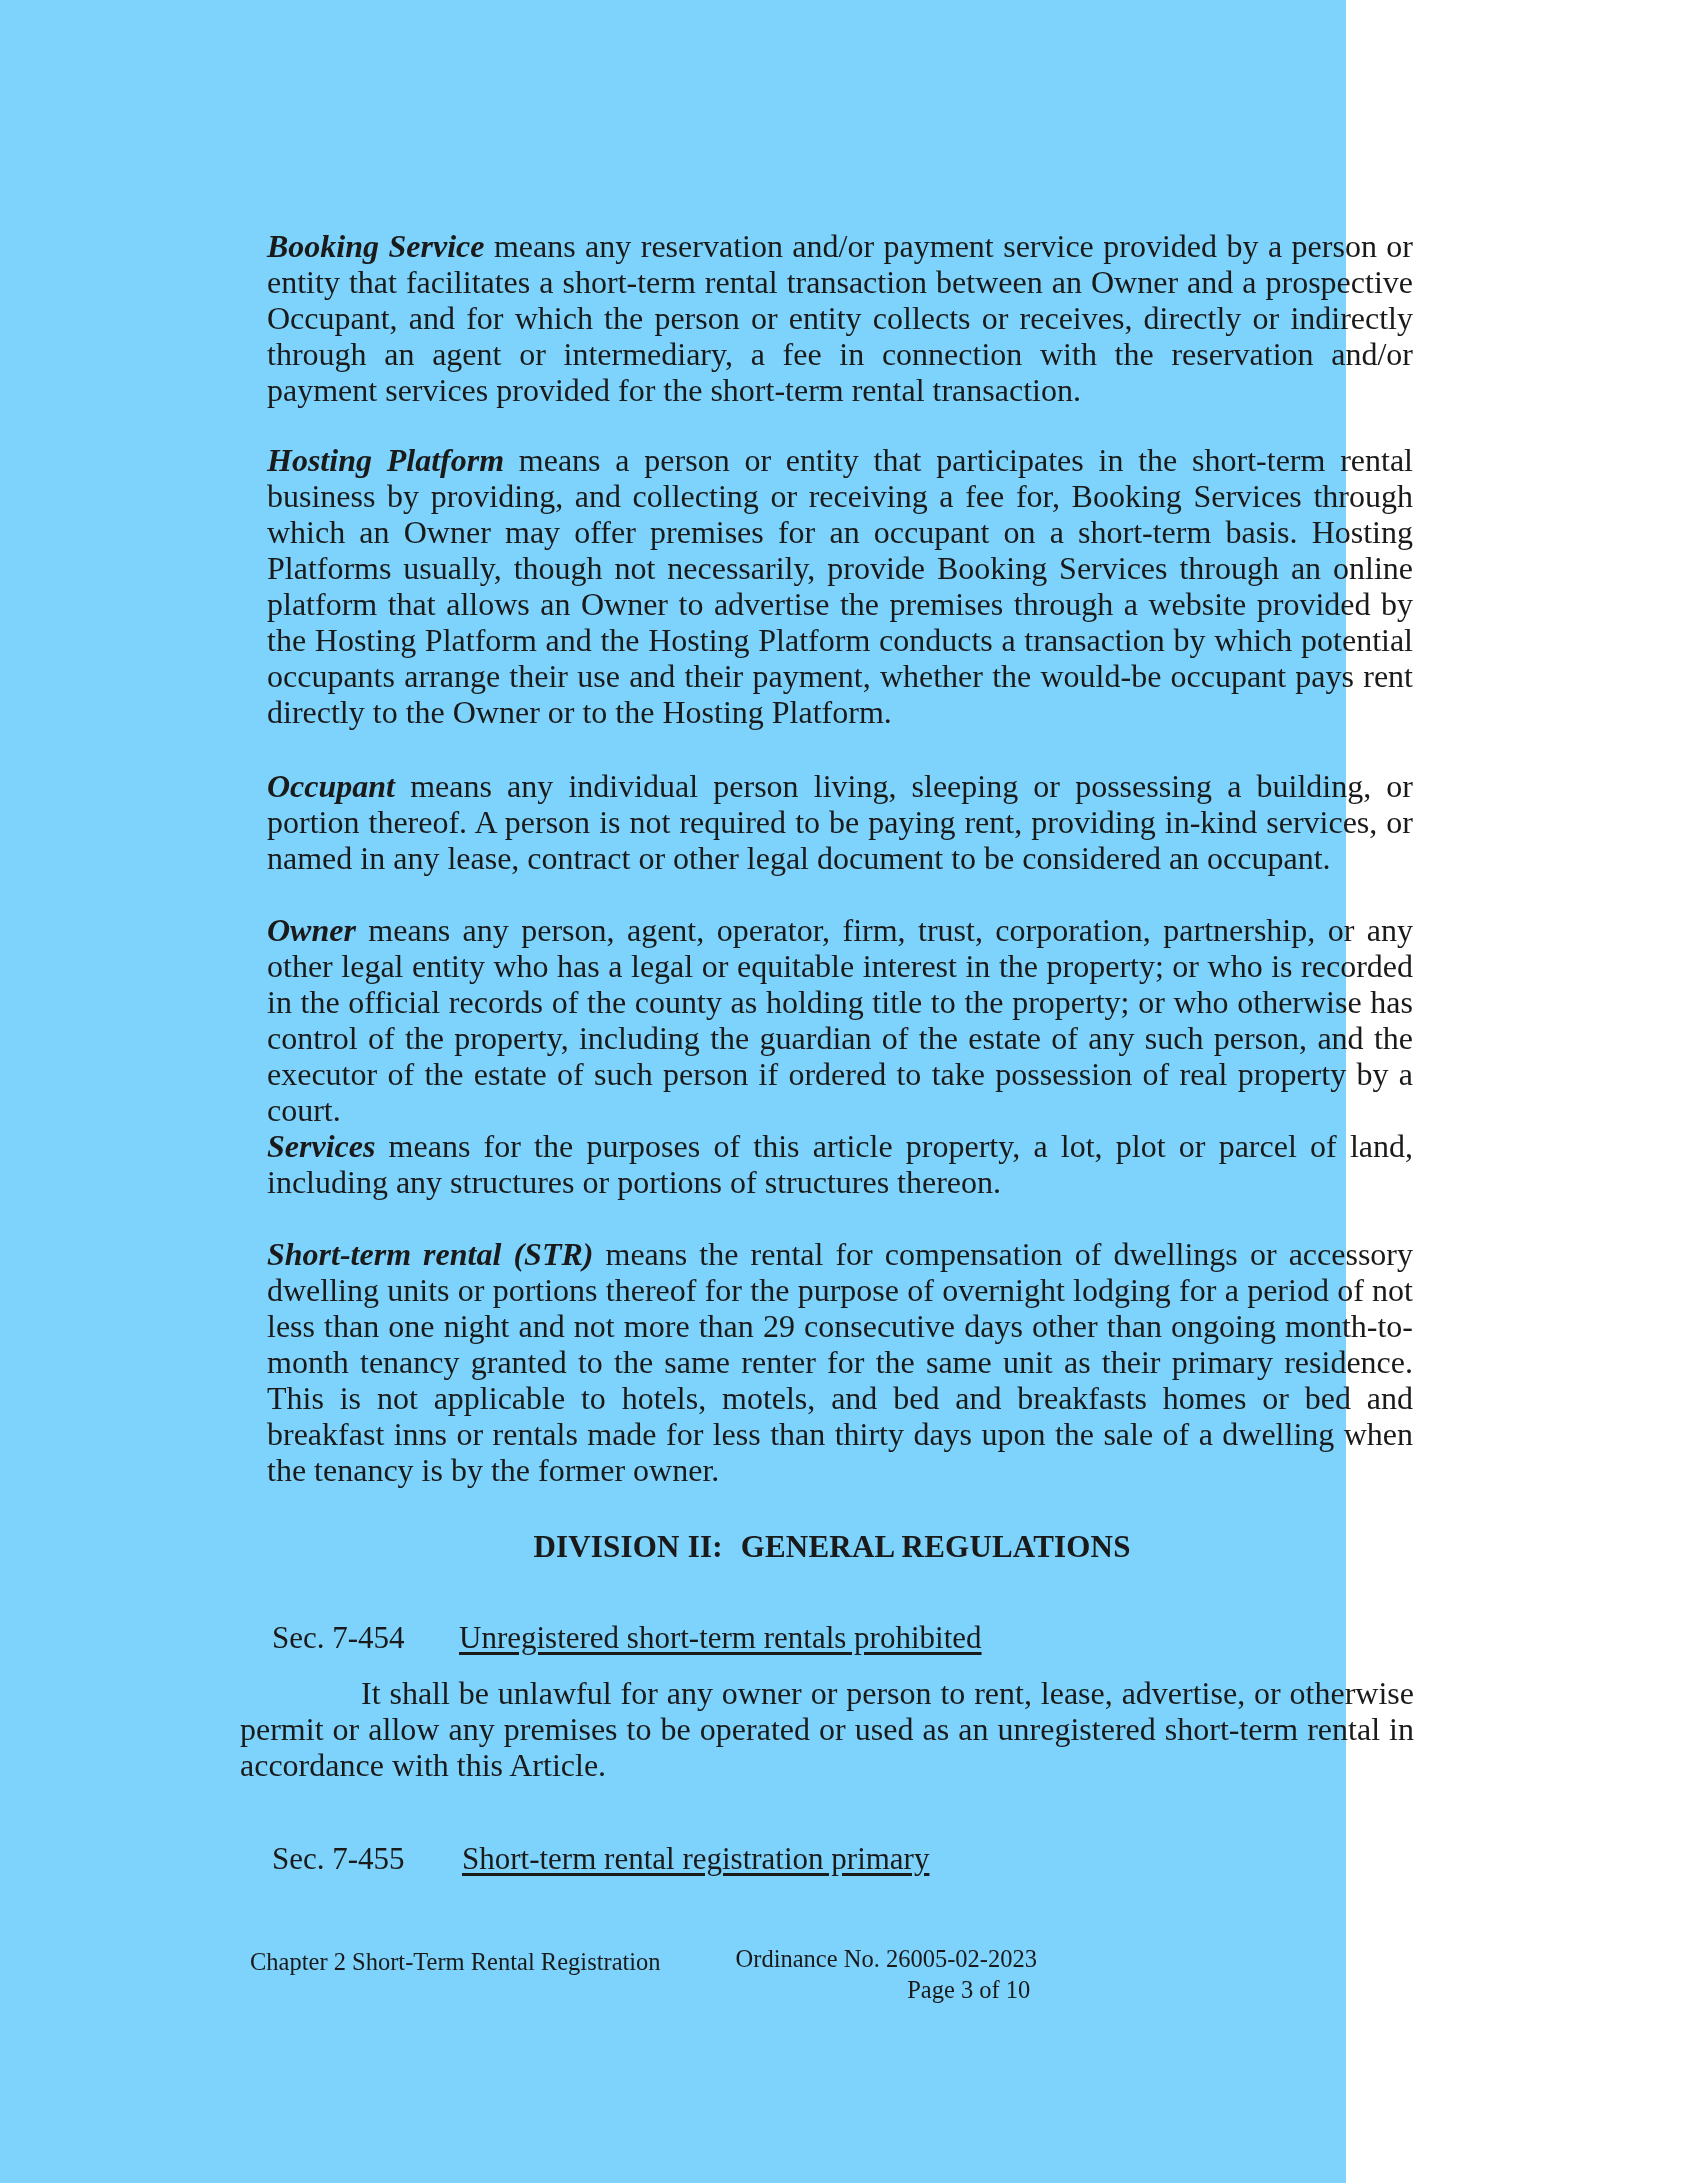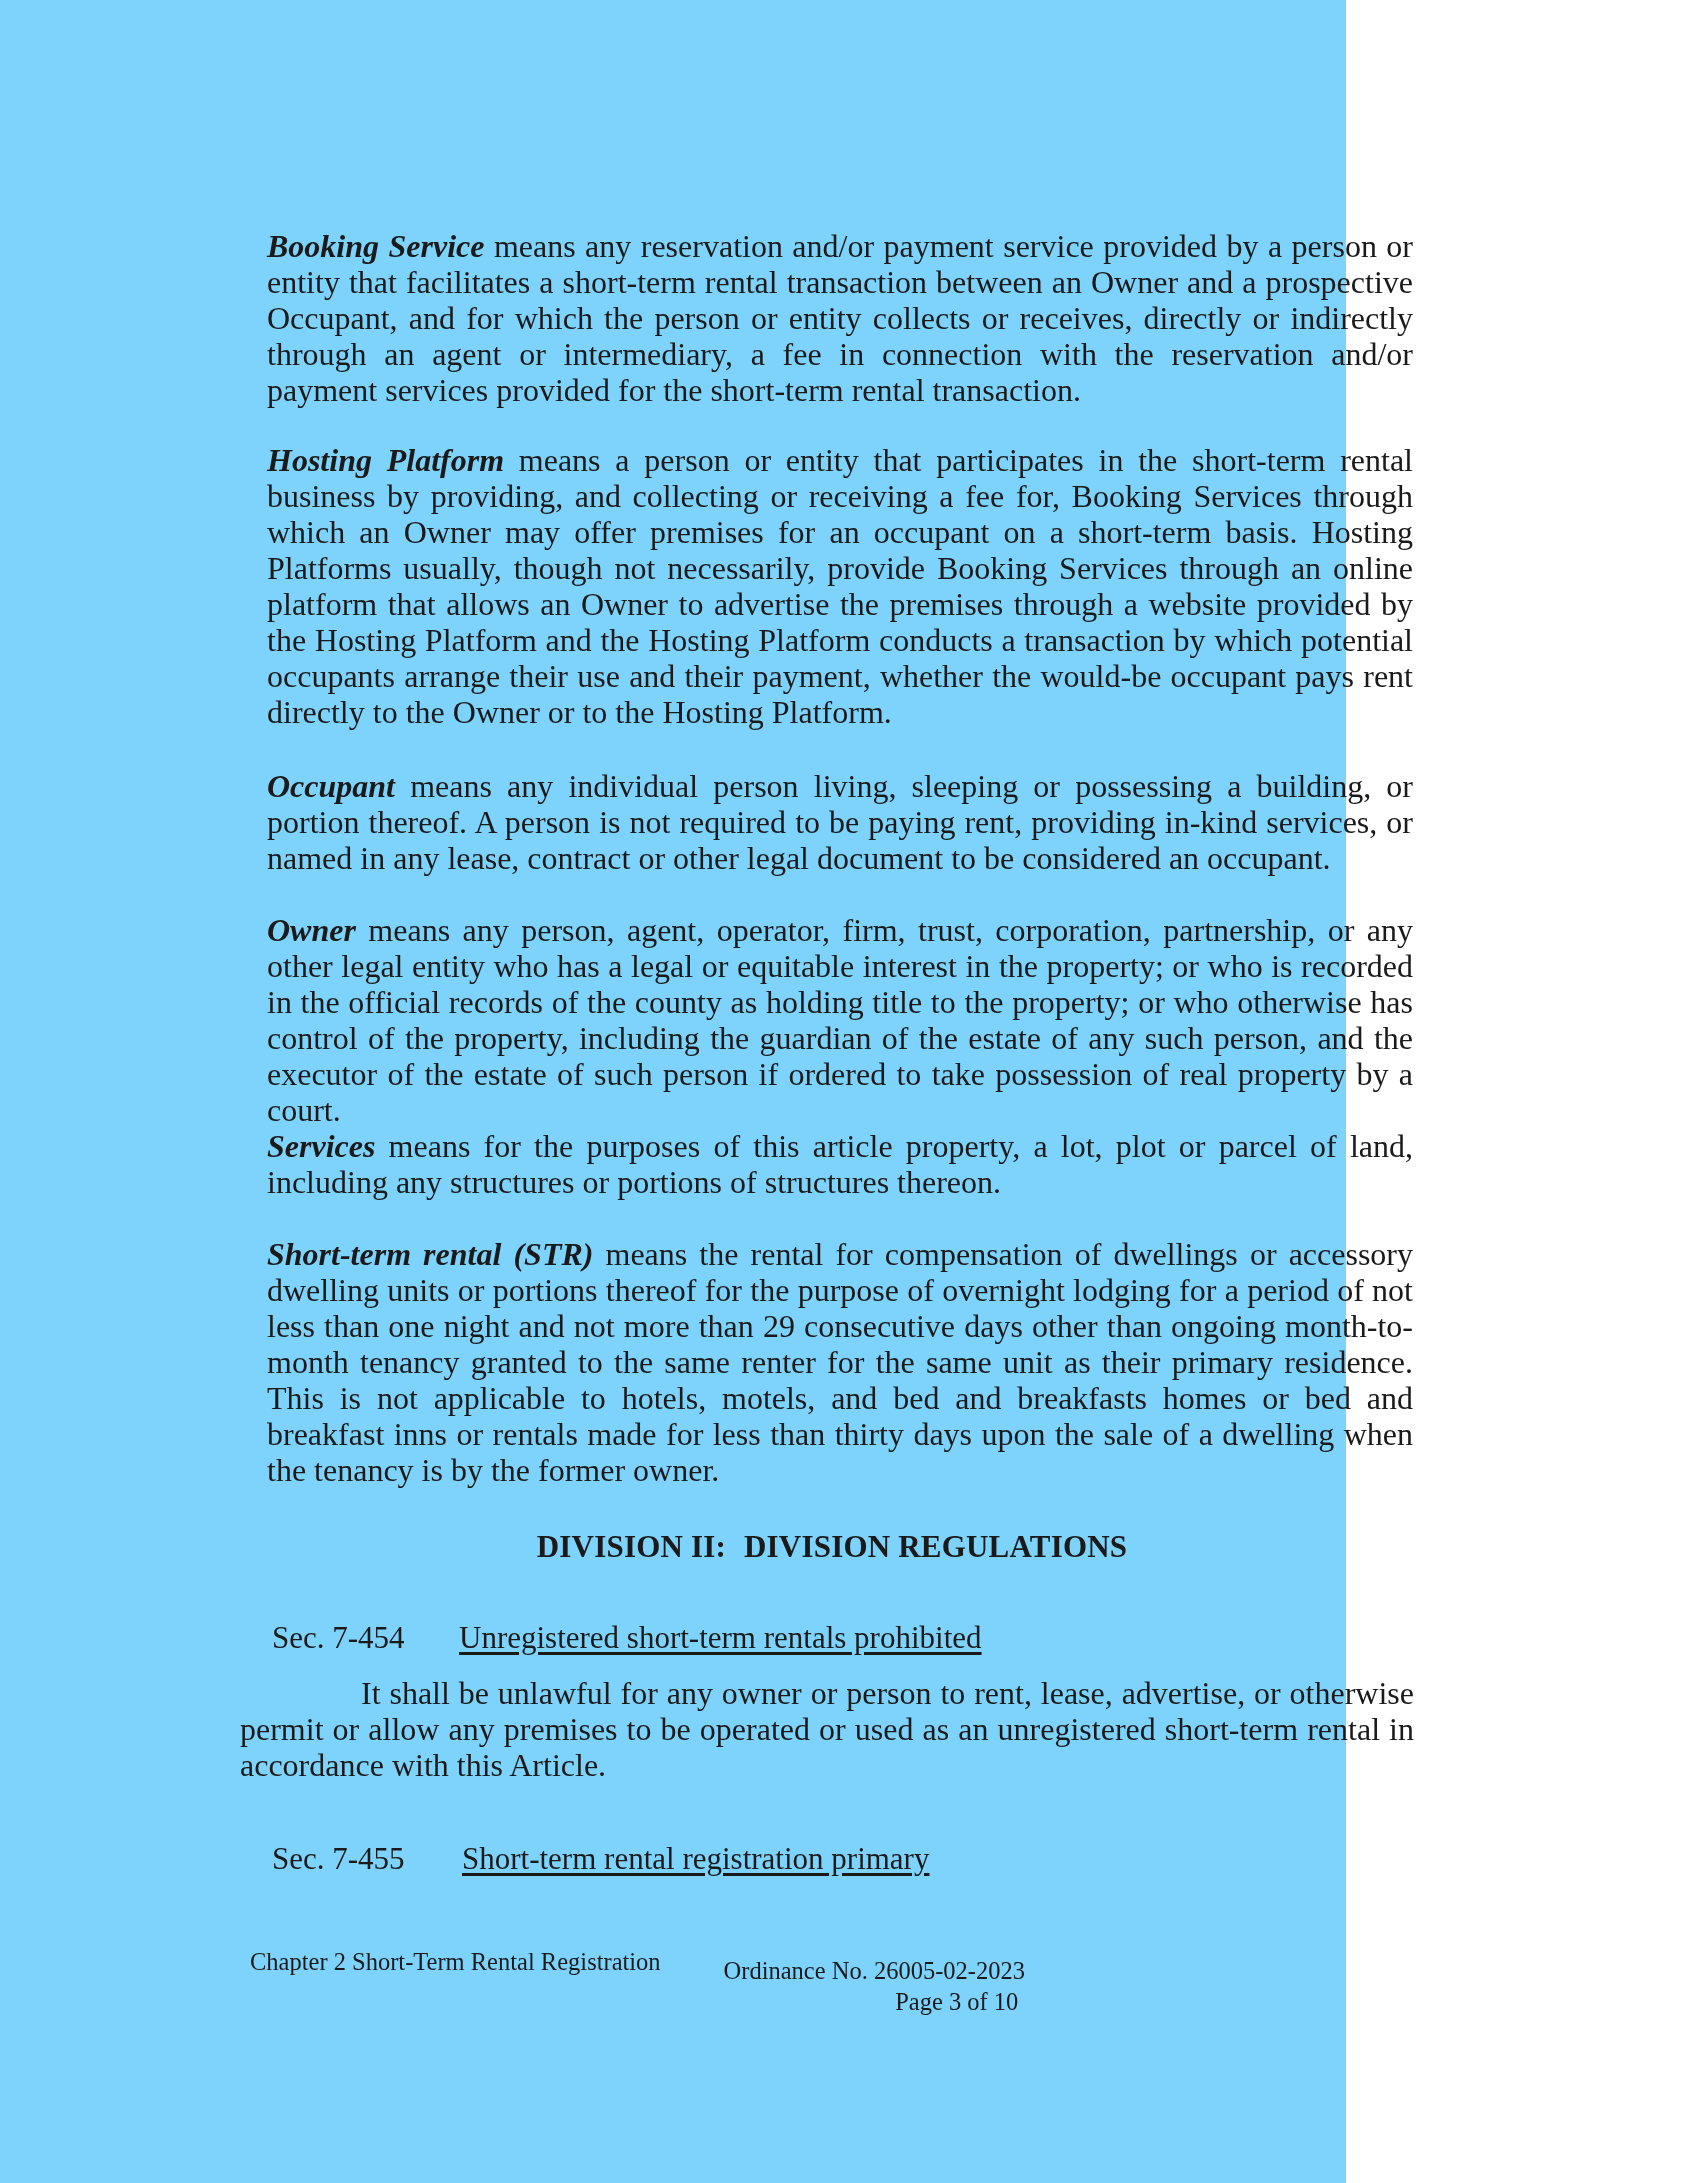--- a/index.html
+++ b/index.html
@@ -95,21 +95,21 @@
       margin: 0;
       white-space: nowrap;
     }
     .footer-right {
       position: absolute;
       right: 305px;
       top: 1939px;
       font-size: 24.5px;
       line-height: 31px;
       text-align: right;
-      margin: 16px;
+      margin: 4px;
       white-space: nowrap;
     }
     .footer-right div { display: block; }
     .footer-right .page-num { padding-right: 6.7px; }
   </style>
 </head>
 <body>
 
 <div class="page">
 
@@ -118,21 +118,21 @@
   <p class="def" id="def-hosting"><span class="term">Hosting Platform</span><span> means a person or entity that participates in the short-term rental business by providing, and collecting or receiving a fee for, Booking Services through which an Owner may offer premises for an occupant on a short-term basis.  Hosting Platforms usually, though not necessarily, provide Booking Services through an online platform that allows an Owner to advertise the premises through a website provided by the Hosting Platform and the Hosting Platform conducts a transaction by which potential occupants arrange their use and their payment, whether the would-be occupant pays rent directly to the Owner or to the Hosting Platform.</span></p>
 
   <p class="def" id="def-occupant"><span class="term">Occupant</span><span> means any individual person living, sleeping or possessing a building, or portion thereof.  A person is not required to be paying rent, providing in-kind services, or named in any lease, contract or other legal document to be considered an occupant.</span></p>
 
   <p class="def" id="def-owner"><span class="term">Owner</span><span> means any person, agent, operator, firm, trust, corporation, partnership, or any other legal entity who has a legal or equitable interest in the property; or who is recorded in the official records of the county as holding title to the property; or who otherwise has control of the property, including the guardian of the estate of any such person, and the executor of the estate of such person if ordered to take possession of real property by a court.</span></p>
 
   <p class="def" id="def-premises"><span class="term">Services</span><span> means for the purposes of this article property, a lot, plot or parcel of land, including any structures or portions of structures thereon.</span></p>
 
   <p class="def" id="def-str"><span class="term">Short-term rental (STR)</span><span> means the rental for compensation of dwellings or accessory dwelling units or portions thereof for the purpose of overnight lodging for a period of not less than one night and not more than 29 consecutive days other than ongoing month-to-month tenancy granted to the same renter for the same unit as their primary residence. This is not applicable to hotels, motels, and bed and breakfasts homes or bed and breakfast inns or rentals made for less than thirty days upon the sale of a dwelling when the tenancy is by the former owner.</span></p>
 
-  <h2 class="division"><span>DIVISION II:</span><span class="sep"></span> <span>DIVISION REGULATIONS</span></h2>
+  <h2 class="division"><span>DIVISION II:</span><span class="sep"></span> <span>GENERAL REGULATIONS</span></h2>
 
   <h3 class="sec-heading" id="sec-454"><span class="sec-num">Sec. 7-454</span><span class="sec-title">Unregistered short-term rentals prohibited</span></h3>
 
   <p class="body-para">It shall be unlawful for any owner or person to rent, lease, advertise, or otherwise permit or allow any premises to be operated or used as an unregistered short-term rental in accordance with this Article.</p>
 
   <h3 class="sec-heading" id="sec-455"><span class="sec-num">Sec. 7-455</span><span class="sec-title">Short-term rental registration primary</span></h3>
 
   <p class="footer-left">Chapter 2 Short-Term Rental Registration</p>
 
   <div class="footer-right">

